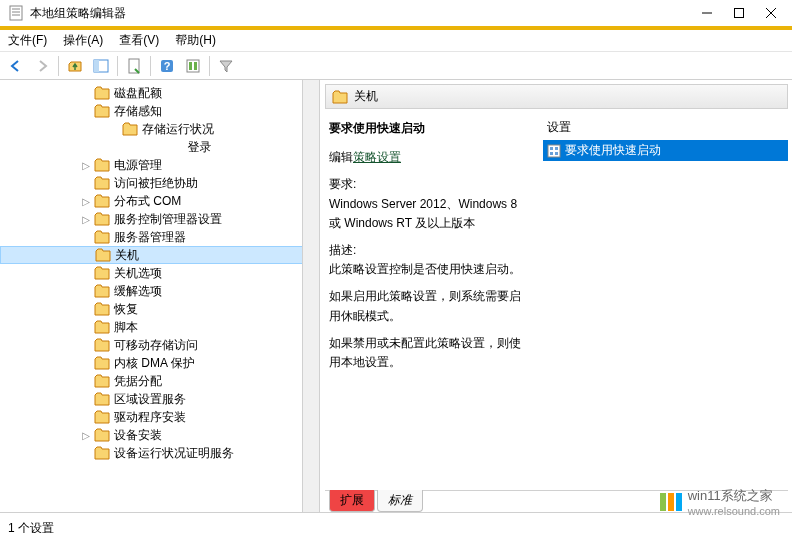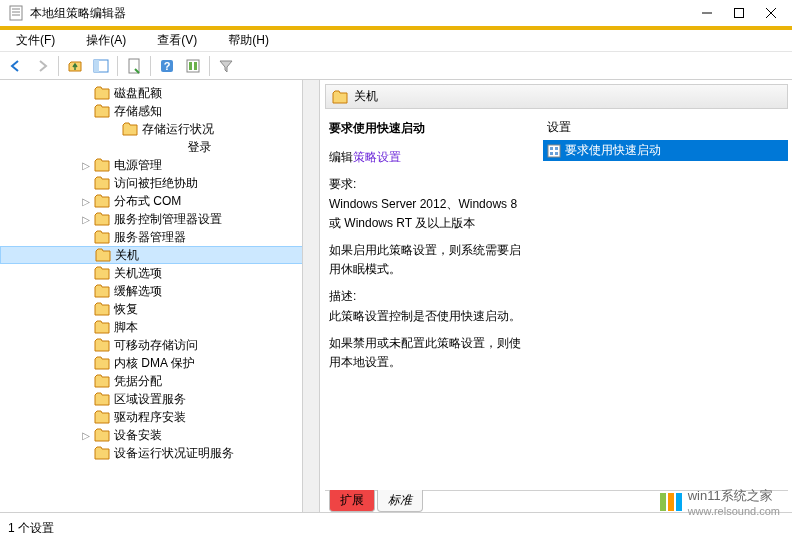--- a/index.html
+++ b/index.html
@@ -4,42 +4,42 @@
 <style>
 * { box-sizing: border-box; margin: 0; padding: 0; }
 body { font-family: "Microsoft YaHei", "Segoe UI", sans-serif; font-size: 12px; background: #fff; width: 792px; height: 533px; position: relative; overflow: hidden; }
 
 .titlebar { height: 30px; display: flex; align-items: center; padding: 0 8px; border-bottom: 4px solid #eab308; }
 .titlebar .app-icon { width: 16px; height: 16px; margin-right: 6px; }
 .titlebar .title { flex: 1; font-size: 12px; color: #000; }
 .titlebar .win-controls { display: flex; gap: 18px; padding-right: 6px; }
 .titlebar .win-controls div { width: 14px; height: 14px; display: flex; align-items: center; justify-content: center; color: #333; cursor: pointer; }
 
-.menubar { height: 22px; display: flex; align-items: center; padding: 0 8px; gap: 15px; border-bottom: 1px solid #e5e5e5; }
+.menubar { height: 22px; display: flex; align-items: center; padding: 0 0; gap: 0; border-bottom: 1px solid #e5e5e5; }
 .menubar .menu-item { padding: 2px 8px; cursor: pointer; font-size: 12px; }
 
 .toolbar { height: 28px; display: flex; align-items: center; padding: 2px 4px; gap: 2px; border-bottom: 1px solid #d0d0d0; }
 .toolbar .tb-btn { width: 24px; height: 24px; display: flex; align-items: center; justify-content: center; border: 1px solid transparent; cursor: pointer; }
 .toolbar .sep { width: 1px; height: 20px; background: #d0d0d0; margin: 0 2px; }
 
 .content { display: flex; height: 432px; }
 .tree-pane { width: 320px; border-right: 1px solid #d0d0d0; overflow-y: hidden; padding: 4px 0; position: relative; }
 .tree-pane::after { content: ""; position: absolute; right: 0; top: 0; bottom: 0; width: 16px; background: #f0f0f0; border-left: 1px solid #d0d0d0; }
 .tree-item { display: flex; align-items: center; height: 18px; padding-left: 8px; cursor: pointer; white-space: nowrap; }
 .tree-item.selected { background: #cce8ff; border: 1px solid #99d1ff; }
 .tree-item .expander { width: 12px; height: 12px; display: inline-flex; align-items: center; justify-content: center; color: #888; font-size: 10px; margin-right: 2px; }
 .tree-item .folder-icon { width: 16px; height: 14px; margin-right: 4px; }
 .tree-item .label { font-size: 12px; }
 
 .detail-pane { flex: 1; display: flex; flex-direction: column; border-left: 1px solid #fff; }
 .detail-header { background: linear-gradient(to bottom, #f8f8f8, #e8e8e8); border: 1px solid #d0d0d0; margin: 4px; padding: 3px 6px; display: flex; align-items: center; gap: 6px; font-size: 12px; }
 .detail-body { flex: 1; display: flex; margin: 0 4px; gap: 8px; }
 .detail-left { width: 210px; padding: 6px 4px; font-size: 12px; line-height: 1.6; }
 .detail-left .policy-title { font-weight: bold; margin-bottom: 10px; }
-.detail-left .edit-link { color: #6d28d9; cursor: pointer; }
+.detail-left .edit-link { color: #14532d; text-decoration: underline; cursor: pointer; }
 .detail-left p { margin-bottom: 8px; }
 .detail-right { flex: 1; padding: 4px 0; }
 .detail-right .col-header { font-size: 12px; padding: 2px 4px; }
 .detail-right .setting-row { display: flex; align-items: center; gap: 4px; background: #0078d7; color: #fff; padding: 2px 4px; cursor: pointer; margin-top: 2px; }
 .setting-icon { width: 14px; height: 14px; }
 
 .tabs { height: 22px; display: flex; align-items: flex-end; padding-left: 4px; gap: 2px; border-top: 1px solid #d0d0d0; margin: 0 4px; }
 .tab { border: 1px solid #c0c0c0; border-top: none; border-radius: 0 0 4px 4px; padding: 2px 10px; font-size: 12px; font-style: italic; background: #f8f8f8; cursor: pointer; }
 .tab.active { background: #ef4444; font-style: normal; }
 
@@ -298,22 +298,22 @@
       <svg width="16" height="14" viewBox="0 0 16 14">
           <path d="M1 3 L3 1 L7 1 L8 3 L15 3 L15 13 L1 13 Z" fill="#f9d470" stroke="#c87c0a"></path>
         </svg>
       <span>关机</span>
     </div>
     <div class="detail-body">
       <div class="detail-left">
         <div class="policy-title">要求使用快速启动</div>
         <p><span>编辑</span><span class="edit-link">策略设置</span></p>
         <p><span>要求:</span><br><span>Windows Server 2012、Windows 8 或 Windows RT 及以上版本</span></p>
+        <p><span>描述:</span><br><span>此策略设置控制是否使用快速启动。</span></p>
         <p>如果启用此策略设置，则系统需要启用休眠模式。</p>
-        <p><span>描述:</span><br><span>此策略设置控制是否使用快速启动。</span></p>
         <p>如果禁用或未配置此策略设置，则使用本地设置。</p>
       </div>
       <div class="detail-right">
         <div class="col-header">设置</div>
         <div class="setting-row">
           <svg class="setting-icon" viewBox="0 0 14 14">
               <rect x="1" y="1" width="12" height="12" fill="#fff" stroke="#888"></rect>
               <rect x="3" y="3" width="3" height="3" fill="#6aa0d8"></rect>
               <rect x="8" y="3" width="3" height="3" fill="#6aa0d8"></rect>
               <rect x="3" y="8" width="3" height="3" fill="#6aa0d8"></rect>

